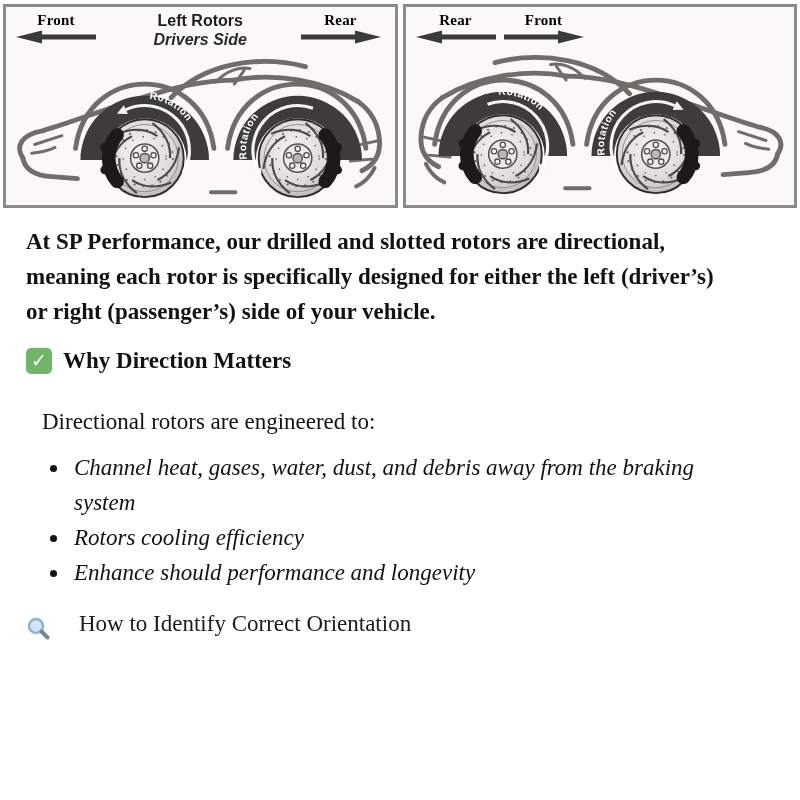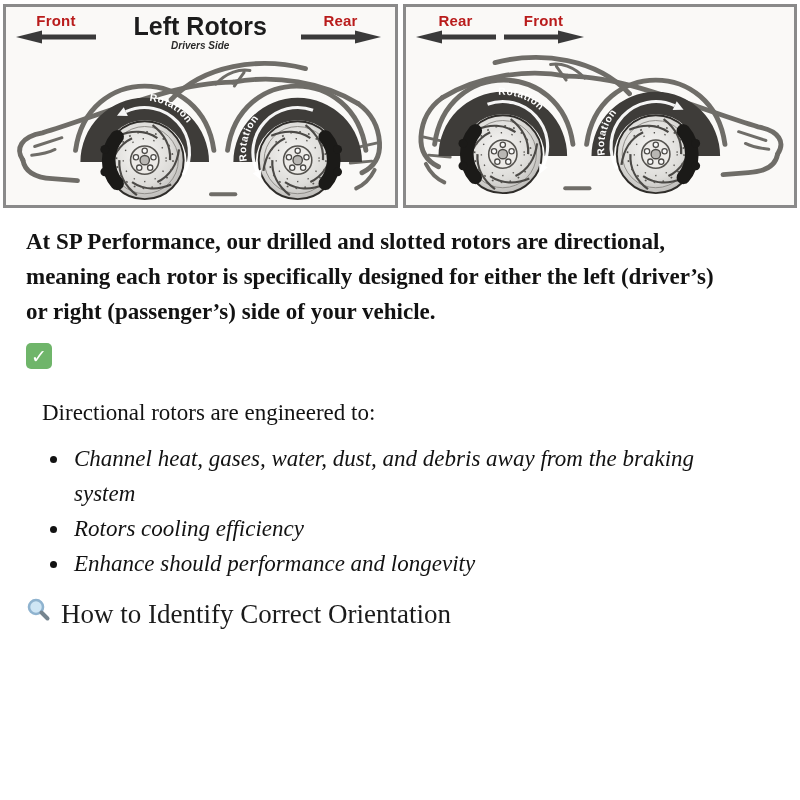--- a/index.html
+++ b/index.html
@@ -3,36 +3,36 @@
 <meta charset="utf-8">
 <style>
   html,body{margin:0;padding:0;}
   body{width:800px;height:800px;background:#ffffff;font-family:"Liberation Serif",serif;color:#121212;overflow:hidden;}
 
   
   .diagram{display:flex;gap:5px;padding:4px 3px 6px;background:#fff;}
   .panel{flex:1 1 0;border:3px solid #8a8a8a;background:#faf9f7;height:204px;box-sizing:border-box;overflow:hidden;}
   .phead{display:grid;grid-template-columns:88px 1fr 88px;align-items:start;padding:6px 8px 0;}
   .plabel{display:flex;flex-direction:column;align-items:center;width:84px;}
-  .plabel-text{font-family:Liberation Sans, sans-serif;font-weight:bold;font-size:15px;color:#b91c1c;line-height:1;letter-spacing:.2px;}
+  .plabel-text{font-family:Liberation Serif, serif;font-weight:bold;font-size:15px;color:#000000;line-height:1;letter-spacing:.2px;}
   .arrow-bar{margin-top:1px;}
   .ptitle-block{text-align:center;}
-  .ptitle{display:block;font-family:"Liberation Sans",sans-serif;font-weight:bold;font-size:25px;line-height:1.05;color:#1c1c1c;}
-  .psub{display:block;font-family:"Liberation Sans",sans-serif;font-weight:bold;font-style:italic;font-size:10px;color:#2a2a2a;margin-top:1px;}
+  .ptitle{display:block;font-family:"Liberation Sans",sans-serif;font-weight:bold;font-size:16px;line-height:1.05;color:#1c1c1c;}
+  .psub{display:block;font-family:"Liberation Sans",sans-serif;font-weight:bold;font-style:italic;font-size:16px;color:#2a2a2a;margin-top:1px;}
   .car-svg{display:block;width:100%;height:152px;}
   .sketch{stroke:#6f6d68;fill:none;stroke-linecap:round;}
   .rotArrow{stroke:#ffffff;stroke-width:3.2;fill:none;opacity:.95;}
   .rotHead{fill:#ffffff;opacity:.95;}
   .rotText{fill:#ffffff;font-family:"Liberation Sans",sans-serif;font-weight:bold;font-size:10.5px;letter-spacing:.6px;}
 
   
   .article{padding:10px 26px 0;font-size:23px;line-height:35px;}
   .intro{margin:0 0 14px;max-width:712px;font-weight:bold;}
   .h1{display:flex;align-items:center;gap:11px;font-weight:bold;font-size:23px;margin:0 0 26px;}
-  .h2{display:flex;align-items:flex-start;gap:10px;font-weight:normal;font-size:27px;margin:14px 0 24px;color:#1b1b1b;}
+  .h2{display:flex;align-items:flex-end;gap:28px;font-weight:normal;font-size:23px;margin:14px 0 24px;color:#1b1b1b;}
   .lead{margin:0 16px 11px;}
   ul{margin:0 0 16px;padding-left:44px;font-style:italic;}
   li{max-width:676px;padding-left:4px;}
   .check-icon{width:26px;height:26px;background:#6fb56a;border-radius:5px;display:inline-flex;align-items:center;justify-content:center;color:#ffffff;font-size:19px;font-weight:bold;font-family:"DejaVu Sans",sans-serif;flex:0 0 auto;}
   .mag-icon{width:25px;height:25px;flex:0 0 auto;}
   .hidden-defs{position:absolute;width:0;height:0;overflow:hidden;}
 </style>
 </head>
 <body>
 
@@ -197,20 +197,21 @@
     </svg>
   </div>
 </div>
 
 <div class="article">
 
   <p class="intro">At SP Performance, our drilled and slotted rotors are directional, meaning each rotor is specifically designed for either the left (driver’s) or right (passenger’s) side of your vehicle.</p>
 
   <div class="h1">
     <span class="check-icon">✓</span>
+    <span>Why Direction Matters</span>
   </div>
 
   <p class="lead">Directional rotors are engineered to:</p>
 
   <ul>
     <li>Channel heat, gases, water, dust, and debris away from the braking system</li>
     <li>Rotors cooling efficiency</li>
     <li>Enhance should performance and longevity</li>
   </ul>
 

